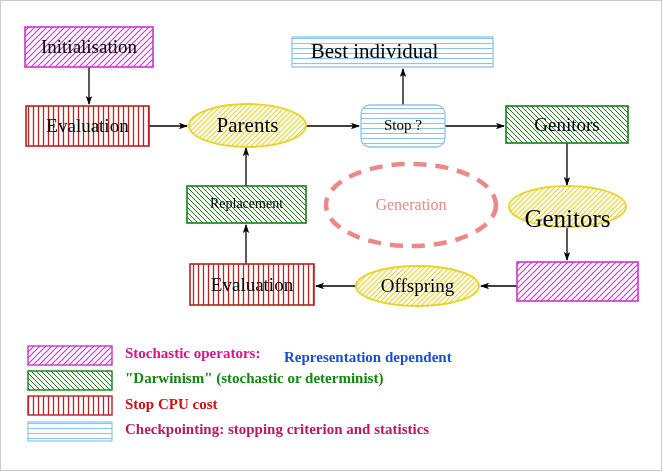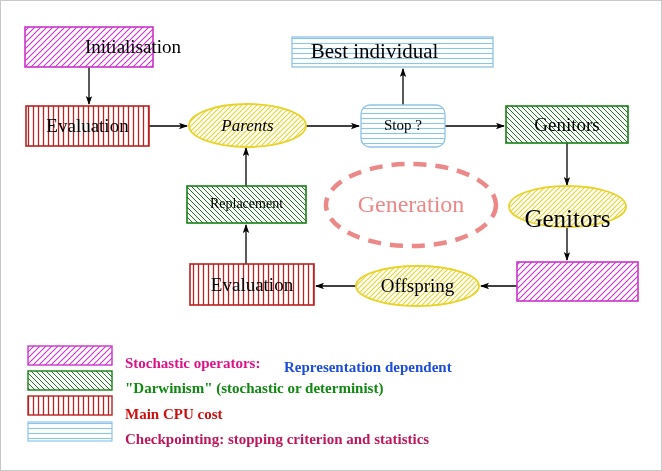--- a/index.html
+++ b/index.html
@@ -37,21 +37,20 @@
     font-family: "Liberation Serif", "DejaVu Serif", serif;
     line-height: 1.05;
     pointer-events: none;
     white-space: pre-line;
   }
   .legend-text {
     position: absolute;
     font-family: "Liberation Serif", "DejaVu Serif", serif;
     font-weight: bold;
     white-space: nowrap;
-    margin-top: 10px;
   }
 </style>
 </head>
 <body>
 
 <div id="page">
 
   <svg id="diagram-svg" viewBox="0 0 662 471">
     <defs>
       <pattern id="hatch-diag-magenta" patternUnits="userSpaceOnUse" width="6" height="6">
@@ -118,45 +117,45 @@
     <rect x="186" y="185" width="119" height="37" fill="url(#hatch-diagback-green)" stroke="#158015" stroke-width="1.6"></rect>
 
     <g>
       <rect x="27" y="345" width="84" height="19" fill="url(#hatch-diag-magenta)" stroke="#cc33cc" stroke-width="1.4"></rect>
       <rect x="27" y="370" width="84" height="19" fill="url(#hatch-diagback-green)" stroke="#158015" stroke-width="1.4"></rect>
       <rect x="27" y="395" width="84" height="19" fill="url(#hatch-vert-red)" stroke="#bb2222" stroke-width="1.4"></rect>
       <rect x="27" y="421" width="84" height="19" fill="url(#hatch-horz-blue)" stroke="#8ec4e8" stroke-width="1.2"></rect>
     </g>
   </svg>
 
-  <div class="node-label" style="left:24px; top:26px; width:128px; height:40px; font-size:19px;padding-left:44px;">Initialisation</div>
+  <div class="node-label" style="left:24px; top:26px; width:128px; height:40px; font-size:19px;">Initialisation</div>
 
   <div class="node-label" style="left:25px; top:105px; width:123px; height:40px; font-size:19px;">Evaluation</div>
 
-  <div class="node-label" style="left:188px; top:103px; width:117px; height:43px; font-size:17px;font-style:italic;">Parents</div>
+  <div class="node-label" style="left:188px; top:103px; width:117px; height:43px; font-size:21px;">Parents</div>
 
   <div class="node-label" style="left:291px; top:34px; width:165px; height:32px; font-size:21px;">Best individual</div>
 
   <div class="node-label" style="left:360px; top:104px; width:84px; height:42px; font-size:15px;">Stop ?</div>
 
   <div class="node-label" style="left:505px; top:105px; width:122px; height:37px; font-size:19px;">Genitors</div>
 
   <div class="node-label" style="left:508px; top:198px; width:117px; height:41px; font-size:25px;">Genitors</div>
 
 
   <div class="node-label" style="left:355px; top:265px; width:123px; height:40px; font-size:19px;">Offspring</div>
 
   <div class="node-label" style="left:189px; top:263px; width:124px; height:41px; font-size:19px;">Evaluation</div>
 
   <div class="node-label" style="left:186px; top:185px; width:119px; height:37px; font-size:14px;">Replacement</div>
 
-  <div class="node-label" style="left:325px; top:163px; width:170px; height:82px; font-size:24px; color:#ec8888;">Generation</div>
+  <div class="node-label" style="left:325px; top:163px; width:170px; height:82px; font-size:16px; color:#ec8888;">Generation</div>
 
   <div class="legend-text" style="left:124px; top:344px; font-size:15px; color:#dd1188;">Stochastic operators:</div>
   <div class="legend-text" style="left:283px; top:348px; font-size:15px; color:#1d4ed8;">Representation dependent</div>
 
   <div class="legend-text" style="left:124px; top:369px; font-size:15px; color:#118811;">"Darwinism" (stochastic or determinist)</div>
 
-  <div class="legend-text" style="left:124px; top:395px; font-size:15px; color:#cc1111;">Main CPU cost</div>
+  <div class="legend-text" style="left:124px; top:395px; font-size:15px; color:#cc1111;">Stop CPU cost</div>
 
   <div class="legend-text" style="left:124px; top:420px; font-size:15px; color:#be185d;">Checkpointing: stopping criterion and statistics</div>
 
 </div>
 
 </body></html>

